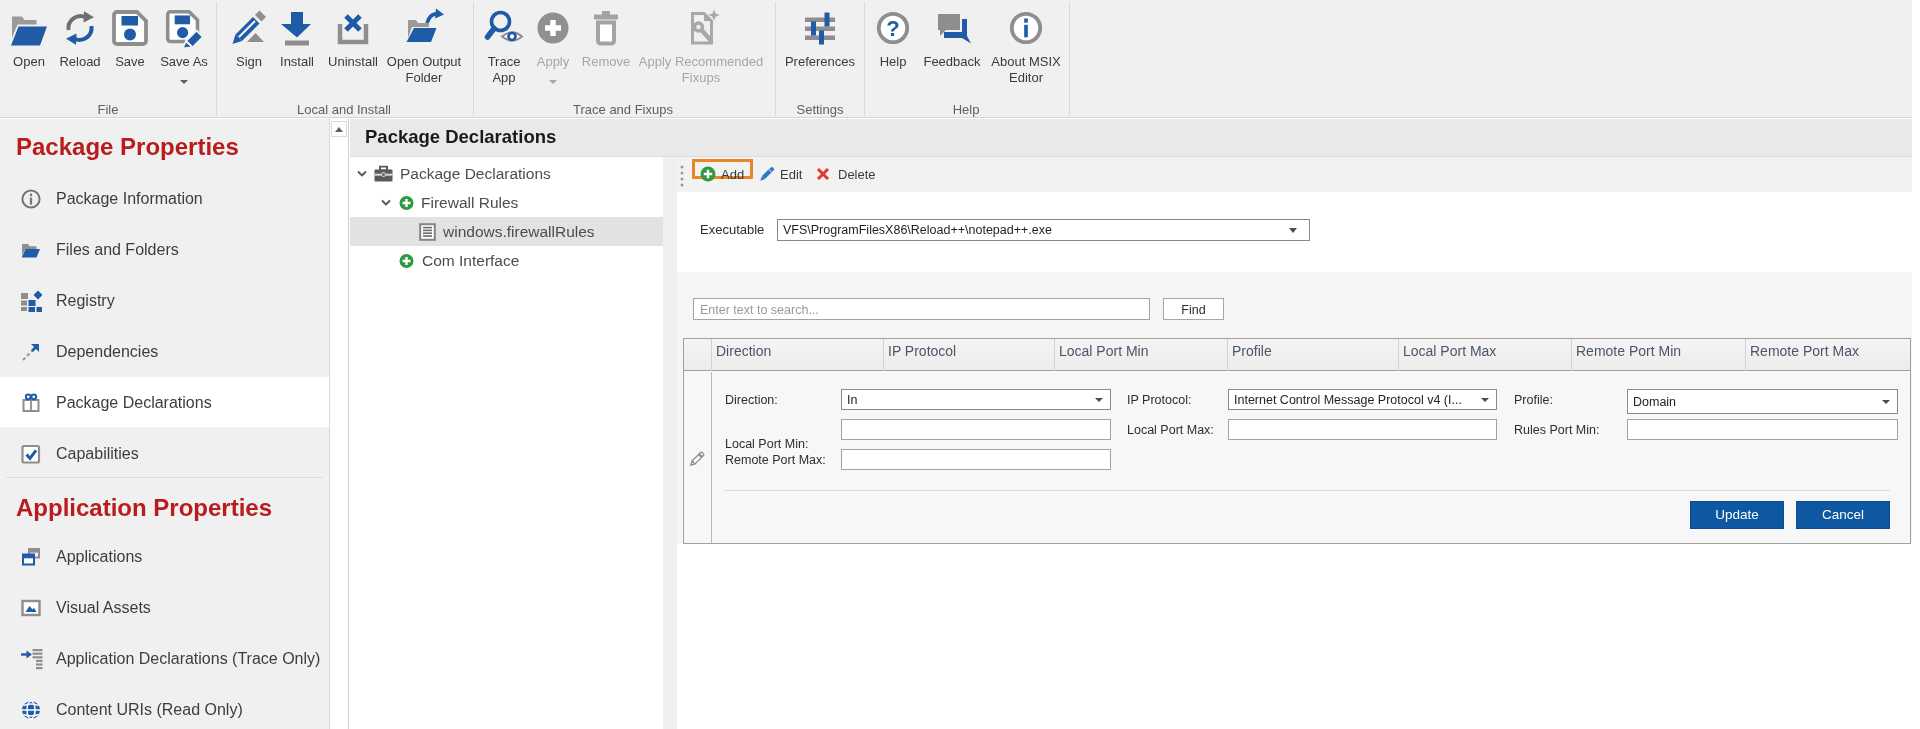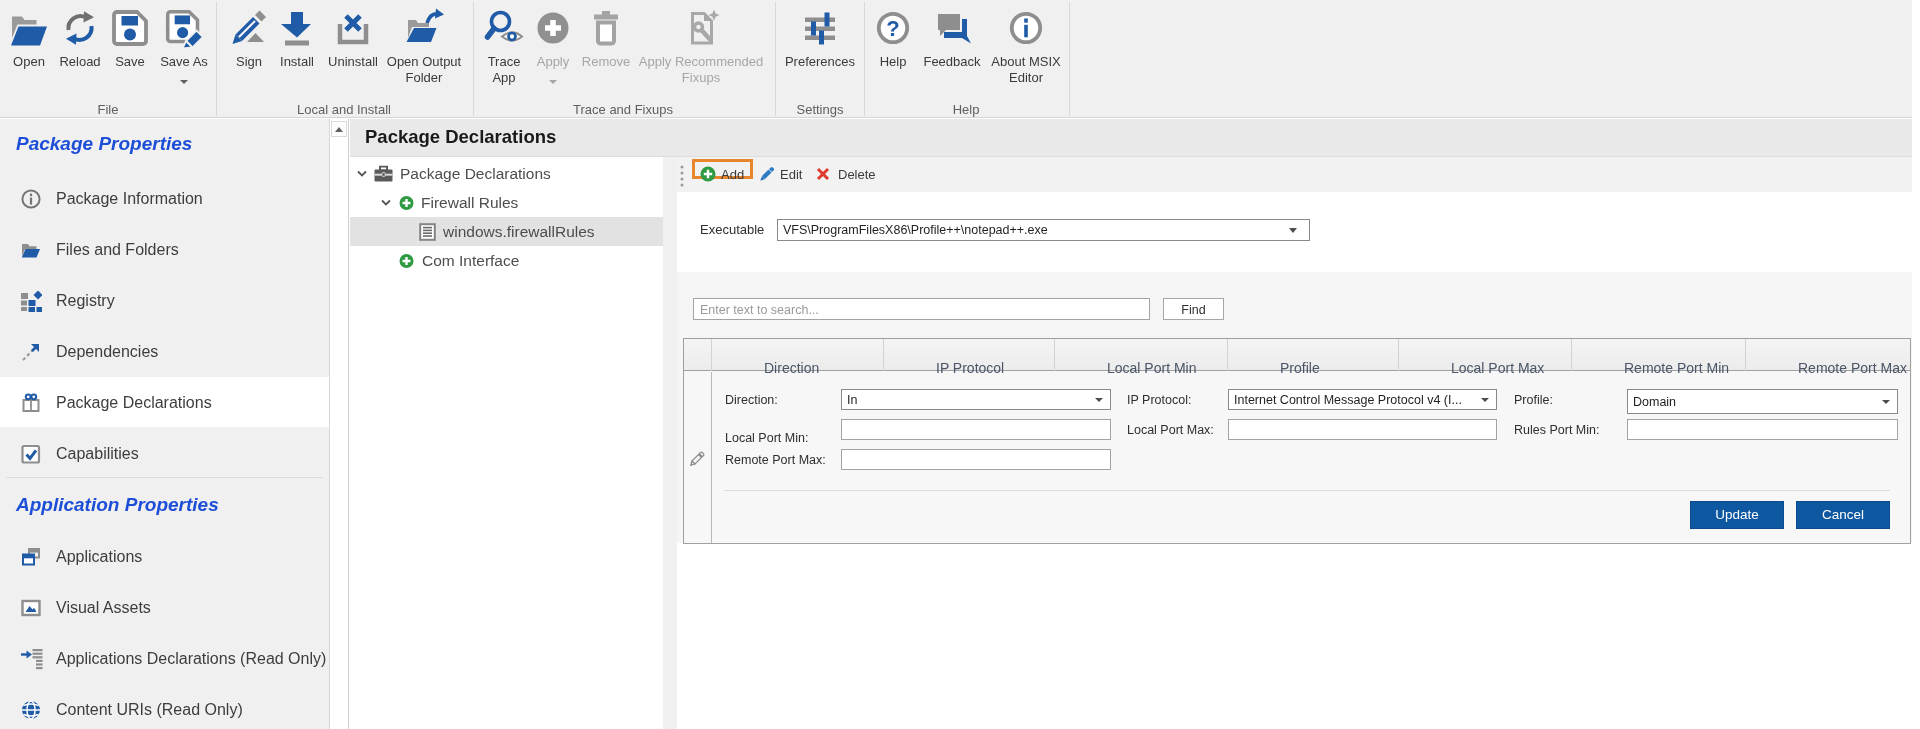--- a/index.html
+++ b/index.html
@@ -5,21 +5,21 @@
 * { margin:0; padding:0; box-sizing:border-box; }
 html,body { width:1920px; height:729px; background:#fff; font-family:"Liberation Sans", sans-serif; overflow:hidden; }
 #ribbon { position:absolute; left:0; top:0; width:1912px; height:118px; background:#f0f0f0; border-bottom:1px solid #d5d5d5; }
 .rdiv { position:absolute; top:2px; width:1px; height:114px; background:#d9d9d9; }
 .rb { position:absolute; top:8px; text-align:center; color:#3b3b3b; font-size:13px; line-height:16px; }
 .rb svg { display:block; margin:0 auto 6px auto; }
 .rb.dis { color:#a6a6a6; }
 .glabel { position:absolute; top:102px; font-size:13px; color:#5f5f5f; text-align:center; }
 .chev { display:inline-block; width:0; height:0; border-left:4px solid transparent; border-right:4px solid transparent; border-top:4px solid #606060; }
 #sidebar { position:absolute; left:0; top:119px; width:329px; height:610px; background:#f0f0f0; }
-.sbhead { position:absolute; left:16px; font-size:19px; font-weight:bold; color:#1d4ed8;font-style:italic; }
+.sbhead { position:absolute; left:16px; font-size:24px; font-weight:bold; color:#b91c1c; }
 .sbitem { position:absolute; left:0; width:329px; height:51px; }
 .sbitem .txt { position:absolute; left:56px; top:50%; transform:translateY(-50%); font-size:16px; color:#3d3d3d; }
 .sbitem svg { position:absolute; left:20px; top:50%; transform:translateY(-50%); }
 .sbsel { position:absolute; left:0; top:258px; width:329px; height:50px; background:#ffffff; }
 #sbscroll { position:absolute; left:329px; top:119px; width:20px; height:610px; background:#ffffff; border-left:1px solid #d8d8d8; border-right:1px solid #cfcfcf; }
 #sbup { position:absolute; left:1px; top:2px; width:16px; height:16px; background:#fdfdfd; border:1px solid #dadada; }
 #sbup:after { content:""; position:absolute; left:3px; top:5px; width:0; height:0; border-left:4px solid transparent; border-right:4px solid transparent; border-bottom:5px solid #606060; }
 #main { position:absolute; left:350px; top:119px; width:1562px; height:610px; background:#ffffff; }
 #titleband { position:absolute; left:0; top:0; width:1562px; height:38px; background:#e9e9e9; border-bottom:1px solid #dddddd; }
 #titleband .t { position:absolute; left:15px; top:7px; font-size:18.5px; font-weight:bold; color:#1a1a1a; }
@@ -34,21 +34,21 @@
 .tbtxt { font-size:13px; color:#3b3b3b; }
 #execrow { position:absolute; left:0; top:35px; width:1235px; height:80px; background:#fff; }
 .combo { position:absolute; background:#fff; border:1px solid #898989; }
 .combo .ctext { position:absolute; left:5px; top:50%; transform:translateY(-50%); font-size:12.5px; color:#1f1f1f; white-space:nowrap; overflow:hidden; }
 .combo .caret { position:absolute; right:7px; top:50%; margin-top:-2px; width:0; height:0; border-left:4px solid transparent; border-right:4px solid transparent; border-top:4.5px solid #4d4d4d; }
 #graysec { position:absolute; left:0; top:115px; width:1235px; height:271px; background:#f5f5f5; }
 .inputbox { position:absolute; background:#fff; border:1px solid #a3a3a3; }
 #grid { position:absolute; left:6px; top:66px; width:1228px; height:206px; border:1px solid #a0a0a0; background:#f7f7f7; }
 #ghead { position:absolute; left:0; top:0; width:1226px; height:32px; background:linear-gradient(#f4f4f4,#ececec); border-bottom:1px solid #a0a0a0; }
 .hcell { position:absolute; top:0; height:32px; border-left:1px solid #d2d2d2; font-size:14px; color:#4a5668; }
-.hcell span { position:absolute; left:4px; top:21px; white-space:nowrap;margin-left:48px; }
+.hcell span { position:absolute; left:4px; top:4px; white-space:nowrap; }
 .flabel { position:absolute; font-size:12.5px; color:#2e2e2e; white-space:nowrap; }
 .btn { position:absolute; width:94px; height:28px; background:#0e57a1; border:1px solid #0a4a8e; color:#fff; font-size:13.5px; text-align:center; line-height:26px; }
 </style>
 </head>
 <body>
 <div id="ribbon">
 <div class="rdiv" style="left:216px"></div>
 <div class="rdiv" style="left:473px"></div>
 <div class="rdiv" style="left:775px"></div>
 <div class="rdiv" style="left:864px"></div>
@@ -261,21 +261,21 @@
         <path d="M6.5 3.5 L12 7.5 L6.5 11.5 Z" fill="#1f5ba6"></path>
         <g fill="#8e8e8e">
           <rect x="12.5" y="2" width="10" height="2.2"></rect>
           <rect x="12.5" y="5.6" width="10" height="2.2"></rect>
           <rect x="12.5" y="9.2" width="10" height="2.2"></rect>
           <rect x="16" y="12.8" width="6.5" height="2.2"></rect>
           <rect x="16" y="16.4" width="6.5" height="2.2"></rect>
           <rect x="16" y="20" width="6.5" height="2.2"></rect>
         </g>
       </svg>
-<div class="txt">Applications Declarations (Read Only)</div>
+<div class="txt">Application Declarations (Trace Only)</div>
     </div>
 <div class="sbitem" style="top:565px">
 <svg width="22" height="22" viewBox="0 0 22 22">
         <circle cx="11" cy="11" r="9" fill="#1f5ba6"></circle>
         <ellipse cx="11" cy="11" rx="4" ry="9" fill="none" stroke="#fff" stroke-width="1.5"></ellipse>
         <line x1="2" y1="11" x2="20" y2="11" stroke="#fff" stroke-width="1.5"></line>
         <path d="M3.5 6.5 Q11 3.5 18.5 6.5 M3.5 15.5 Q11 18.5 18.5 15.5" fill="none" stroke="#fff" stroke-width="1.5"></path>
       </svg>
 <div class="txt">Content URIs (Read Only)</div>
     </div>
@@ -355,21 +355,21 @@
         </svg>
       <span class="tbtxt" style="position:absolute;left:103px;top:10px">Edit</span>
       <svg style="position:absolute;left:139px;top:10px" width="14" height="14" viewBox="0 0 14 14">
           <path d="M2 2 L12 12 M12 2 L2 12" stroke="#df3a2e" stroke-width="3"></path>
         </svg>
       <span class="tbtxt" style="position:absolute;left:161px;top:10px">Delete</span>
     </div>
     <div id="execrow">
       <div style="position:absolute;left:23px;top:30px;font-size:13px;color:#2e2e2e">Executable</div>
       <div class="combo" style="left:100px;top:27px;width:533px;height:22px">
-          <div class="ctext">VFS\ProgramFilesX86\Profile++\notepad++.exe</div>
+          <div class="ctext">VFS\ProgramFilesX86\Reload++\notepad++.exe</div>
           <div class="caret" style="right:12px;border-top-width:5px;border-left-width:4.5px;border-right-width:4.5px"></div>
         </div>
     </div>
     <div id="graysec">
       <div class="inputbox" style="left:16px;top:26px;width:457px;height:22px">
           <div style="position:absolute;left:6px;top:4px;font-size:12.5px;color:#9a9a9a">Enter text to search...</div>
         </div>
       <div class="inputbox" style="left:486px;top:26px;width:61px;height:22px;border-color:#a6a6a6">
           <div style="position:absolute;left:0;top:4px;width:100%;text-align:center;font-size:12.5px;color:#2e2e2e">Find</div>
         </div>
@@ -410,21 +410,21 @@
       <div class="flabel" style="left:450px;top:121px">IP Protocol:</div>
       <div class="combo" style="left:551px;top:117px;width:269px;height:21px">
           <div class="ctext">Internet Control Message Protocol v4 (I...</div>
           <div class="caret"></div>
         </div>
       <div class="flabel" style="left:837px;top:121px">Profile:</div>
       <div class="combo" style="left:950px;top:117px;width:271px;height:25px">
           <div class="ctext">Domain</div>
           <div class="caret"></div>
         </div>
-      <div class="flabel" style="left:48px;top:159px">Local Port Min:</div>
+      <div class="flabel" style="left:48px;top:165px">Local Port Min:</div>
       <div class="inputbox" style="left:164px;top:147px;width:270px;height:21px"></div>
       <div class="flabel" style="left:450px;top:151px">Local Port Max:</div>
       <div class="inputbox" style="left:551px;top:147px;width:269px;height:21px"></div>
       <div class="flabel" style="left:837px;top:151px">Rules Port Min:</div>
       <div class="inputbox" style="left:950px;top:147px;width:271px;height:21px"></div>
       <div class="flabel" style="left:48px;top:181px">Remote Port Max:</div>
       <div class="inputbox" style="left:164px;top:177px;width:270px;height:21px"></div>
       <div style="position:absolute;left:47px;top:218px;width:1166px;height:1px;background:#dcdcdc"></div>
       <div class="btn" style="left:1013px;top:229px">Update</div>
       <div class="btn" style="left:1119px;top:229px">Cancel</div>

